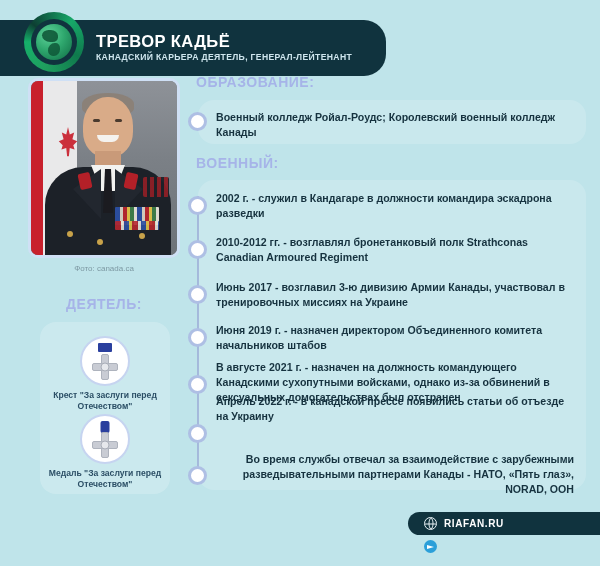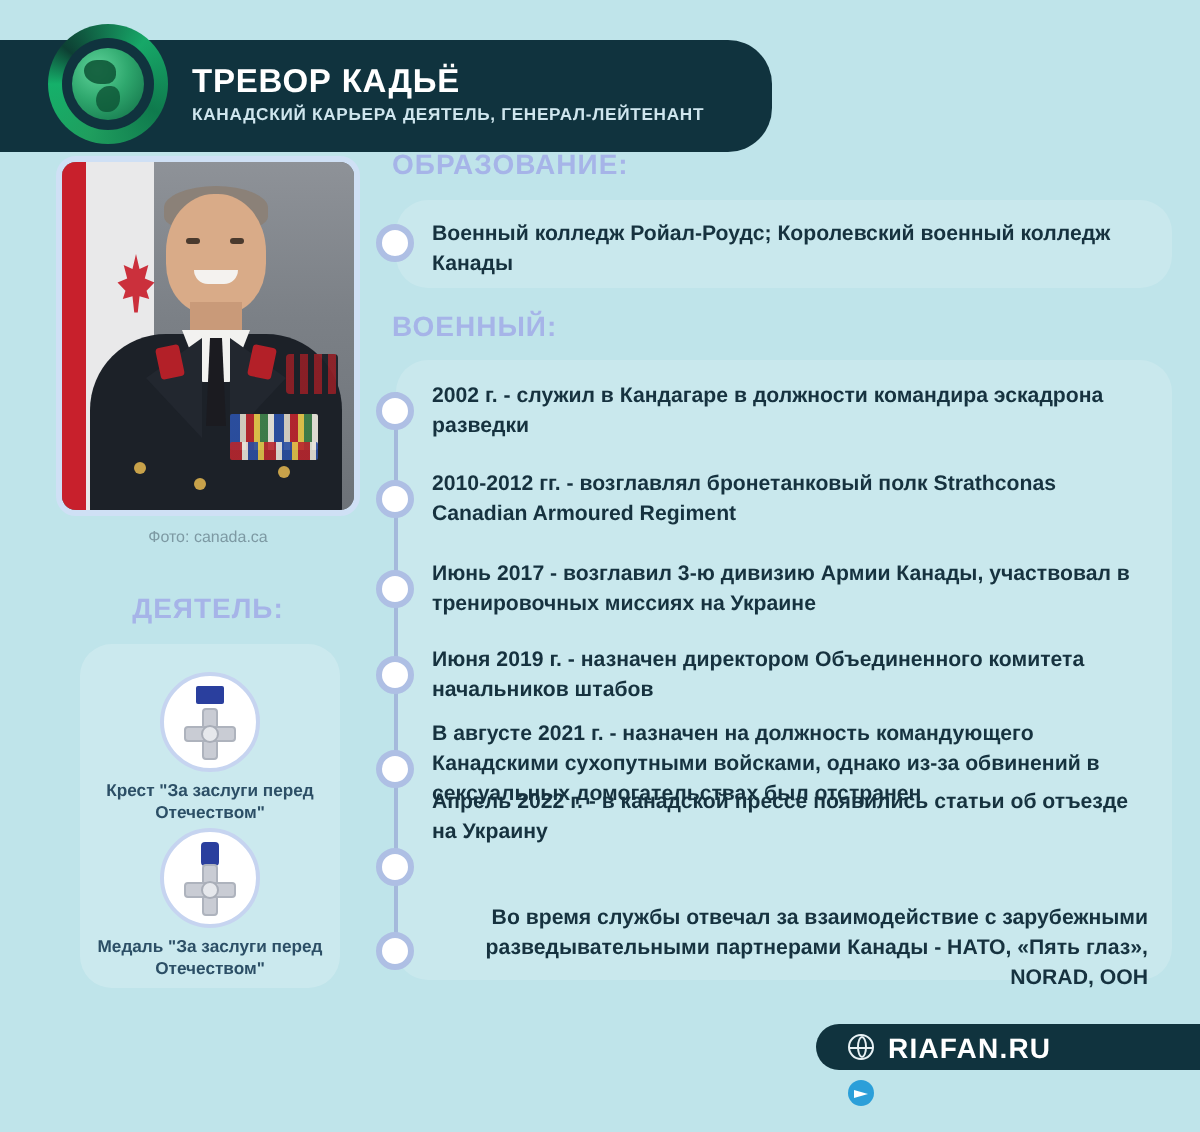--- a/index.html
+++ b/index.html
@@ -481,21 +481,21 @@
     left: 0;
     top: 50%;
     transform: translateY(-50%);
     width: 100%;
     height: 0;
     border-top: 1.2px solid #e8f2f5;
   }
   .footer-site {
     margin-left: 7px;
     color: #ffffff;
-    font-size: 14px;
+    font-size: 10px;
     font-weight: bold;
     letter-spacing: .6px;
   }
   .footer-tg {
     position: absolute;
     left: 408px;
     top: 540px;
     display: flex;
     align-items: center;
     padding-left: 16px;

